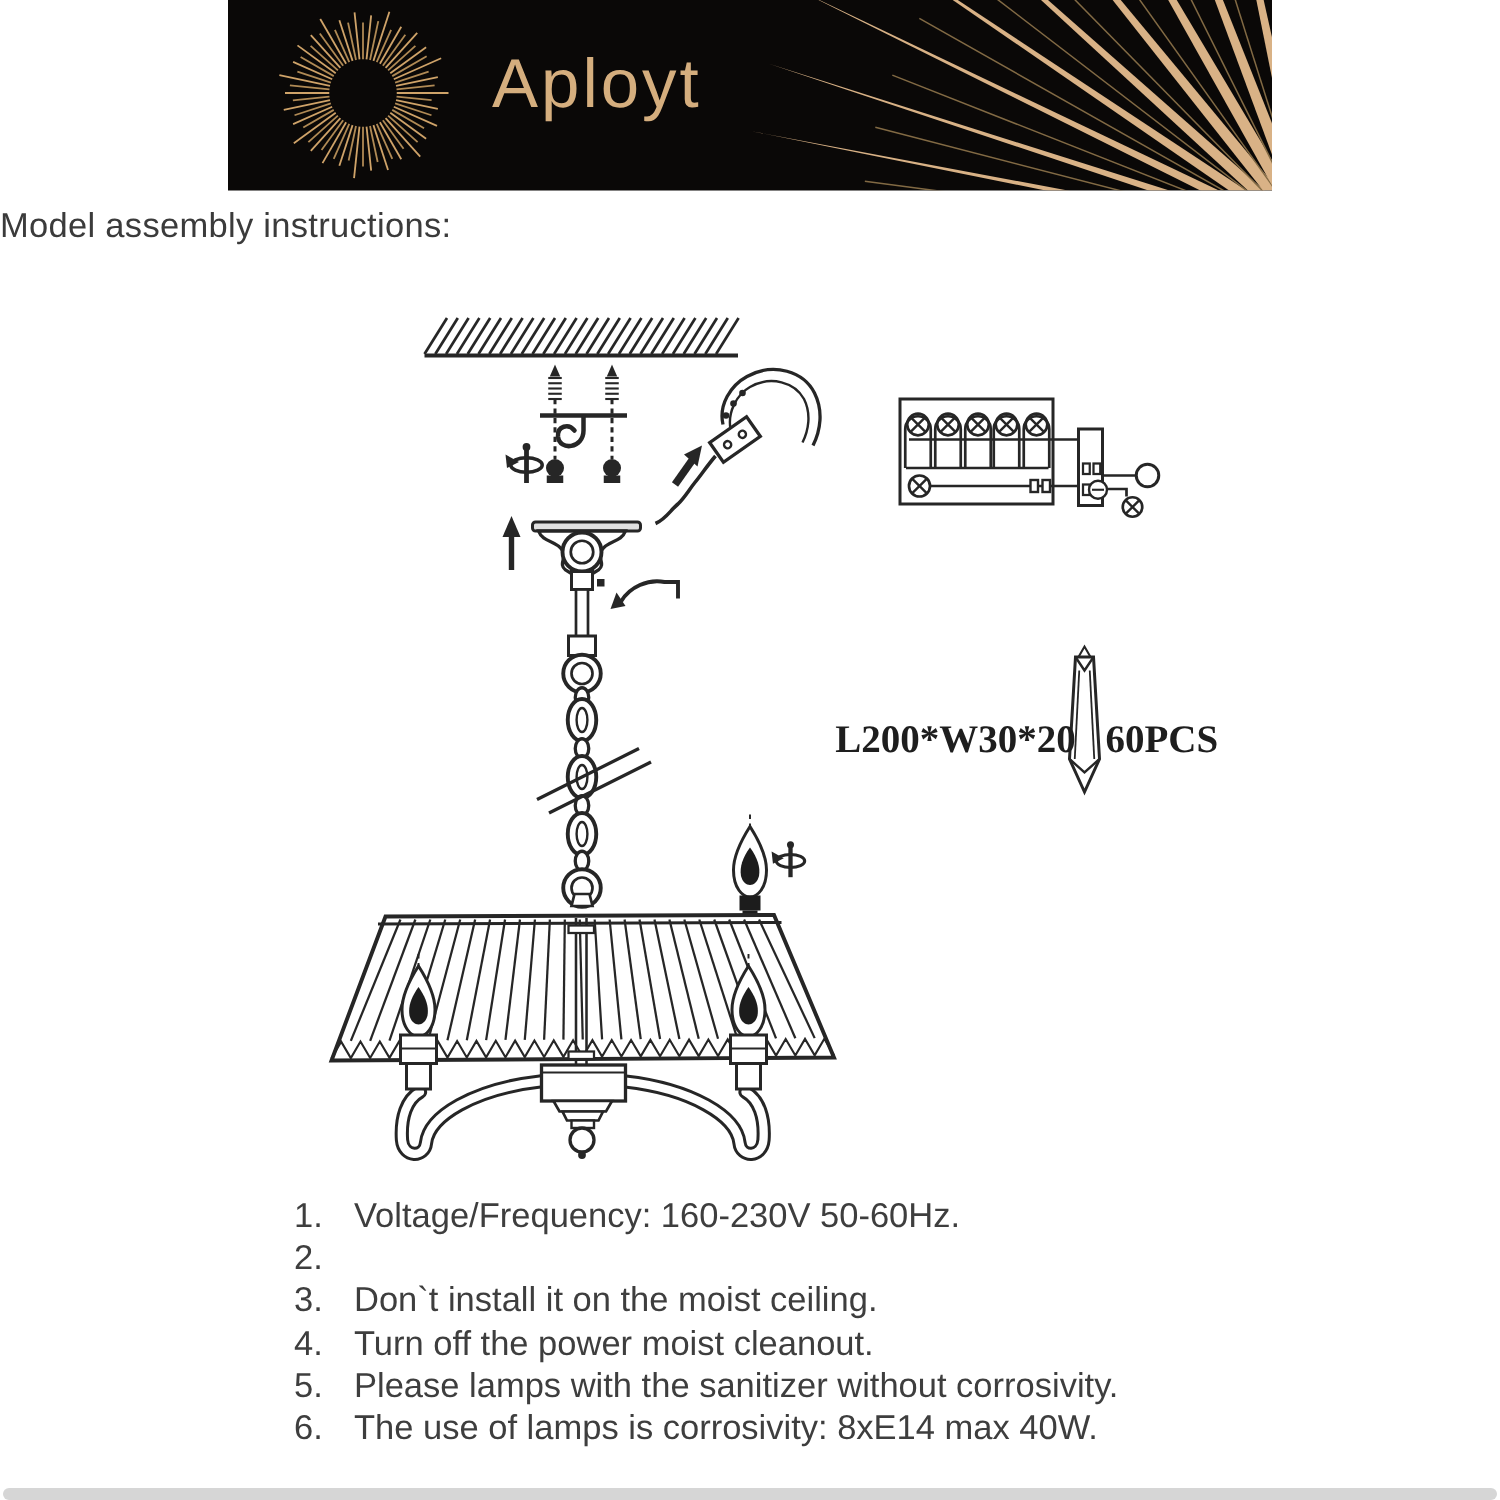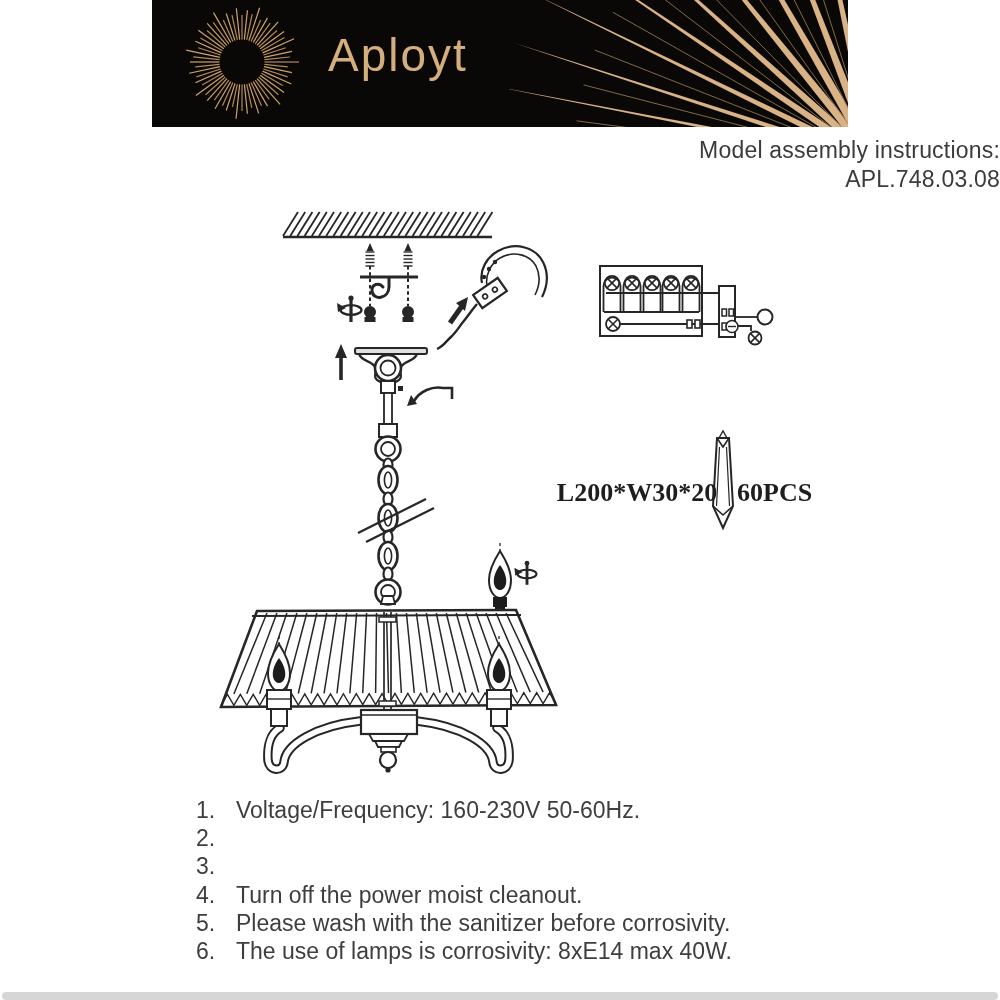--- a/index.html
+++ b/index.html
@@ -6,21 +6,21 @@
   body { width:1000px; height:1000px; font-family:"Liberation Sans", sans-serif; }
   .page { position:relative; width:1000px; height:1000px; background:#fff; overflow:hidden; }
 
   .banner { position:absolute; left:152px; top:0; width:696px; height:127px;
             background:#0a0807; overflow:hidden; }
   .banner svg { position:absolute; left:0; top:0; }
   .brand { position:absolute; left:176px; top:28px; color:#d5ae7e;
            font-size:46px; font-weight:400; letter-spacing:2px; line-height:1.2;
            font-family:"Liberation Sans", sans-serif; }
 
-  .titleblock { position:absolute; left:0; top:136px; width:1000px; text-align:right;
+  .titleblock { position:absolute; left:0; top:136px; width:1000px; text-align:left;
                 color:#3b3b3b; font-size:23px; line-height:29px; letter-spacing:0.2px; }
 
   .diagram { position:absolute; left:0; top:0; width:1000px; height:1000px; }
   .diagram text { font-family:"Liberation Serif", serif; font-weight:700;
                   font-size:26px; fill:#1e1e1e; }
 
   .instructions { position:absolute; left:196px; top:797px; margin:0; padding:0;
                   list-style:none; color:#3e3e3e; font-size:23px; }
   .instructions li { display:flex; height:28.2px; align-items:baseline; }
   .instructions .num { width:40px; flex:none; }
@@ -119,21 +119,20 @@
           <polygon points="726.108219923082,159.1267708985654 717.891780076918,160.8732291014346 642.9935574892513,-211.6960882788461" fill="#d9b286"></polygon>
           <line x1="717.5657176661117" y1="130.3295240991425" x2="677.6571766611169" y2="-136.70475900857502" stroke="#826a44" stroke-width="1"></line>
           <polygon points="725.7907433909874,159.73492539977232 718.2092566090126,160.26507460022768 695.4925399772322,-219.07433909873322" fill="#d9b286"></polygon>
         </g>
     </svg>
     <div class="brand">Aployt</div>
   </div>
 
   <div class="titleblock">
     <div>Model assembly instructions:</div>
-    <div>APL.748.03.08</div>
   </div>
 
   <svg class="diagram" viewBox="0 0 1000 1000">
 
     <g id="hatch">
         <line x1="283" y1="236" x2="298" y2="212" stroke="#262626" stroke-width="1.8"></line>
         <line x1="290.2" y1="236" x2="305.2" y2="212" stroke="#262626" stroke-width="1.8"></line>
         <line x1="297.4" y1="236" x2="312.4" y2="212" stroke="#262626" stroke-width="1.8"></line>
         <line x1="304.59999999999997" y1="236" x2="319.59999999999997" y2="212" stroke="#262626" stroke-width="1.8"></line>
         <line x1="311.79999999999995" y1="236" x2="326.79999999999995" y2="212" stroke="#262626" stroke-width="1.8"></line>
@@ -408,28 +407,29 @@
   <ol class="instructions">
     <li>
         <span class="num">1.</span>
         <span>Voltage/Frequency: 160-230V 50-60Hz.</span>
       </li>
     <li>
         <span class="num">2.</span>
       </li>
     <li>
         <span class="num">3.</span>
+        <span>Don`t install it on the moist ceiling.</span>
       </li>
     <li>
         <span class="num">4.</span>
         <span>Turn off the power moist cleanout.</span>
       </li>
     <li>
         <span class="num">5.</span>
-        <span>Please wash with the sanitizer before corrosivity.</span>
+        <span>Please lamps with the sanitizer without corrosivity.</span>
       </li>
     <li>
         <span class="num">6.</span>
         <span>The use of lamps is corrosivity: 8xE14 max 40W.</span>
       </li>
   </ol>
 
   <div class="bottombar"></div>
 </div>
 

